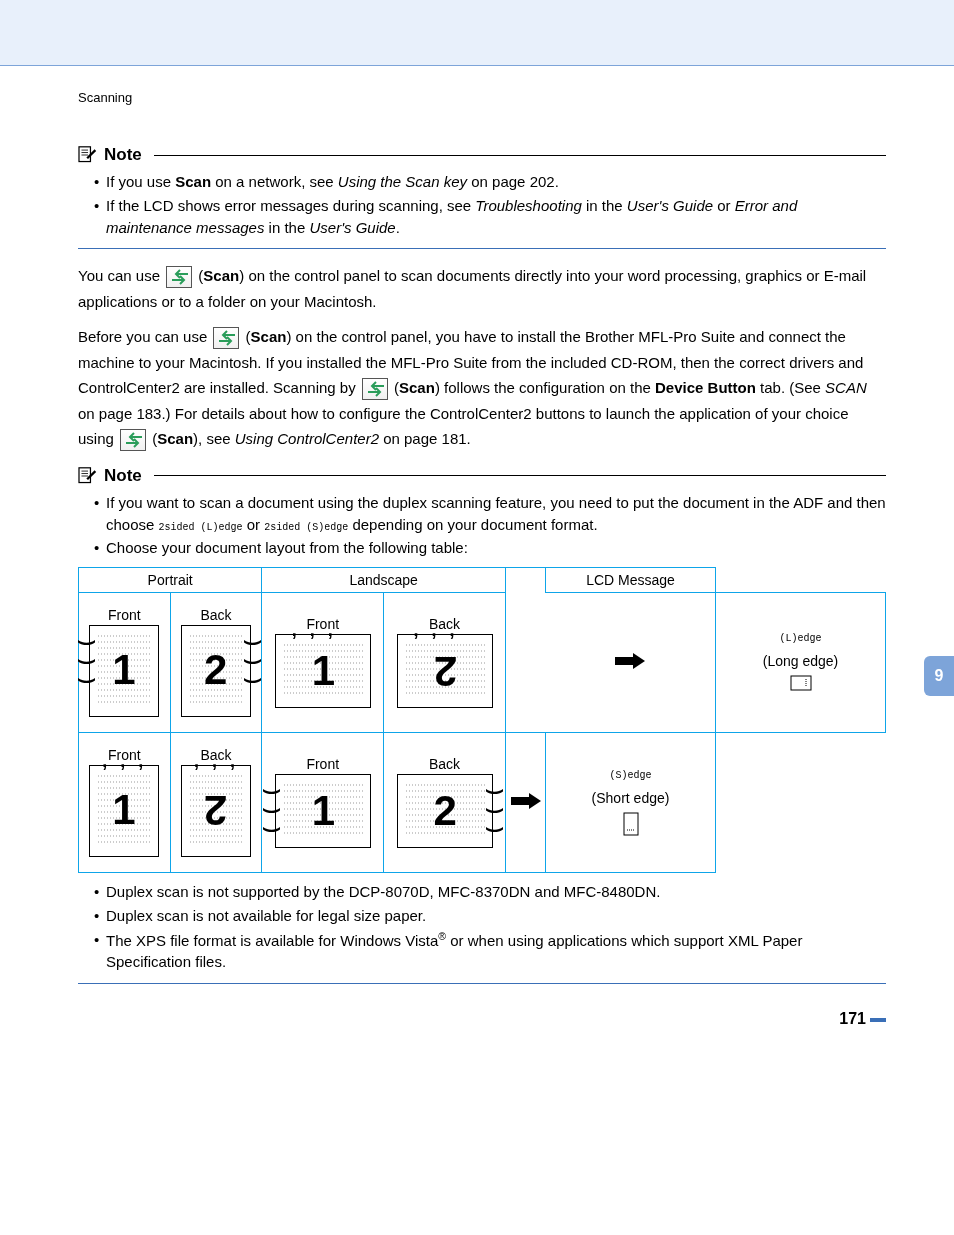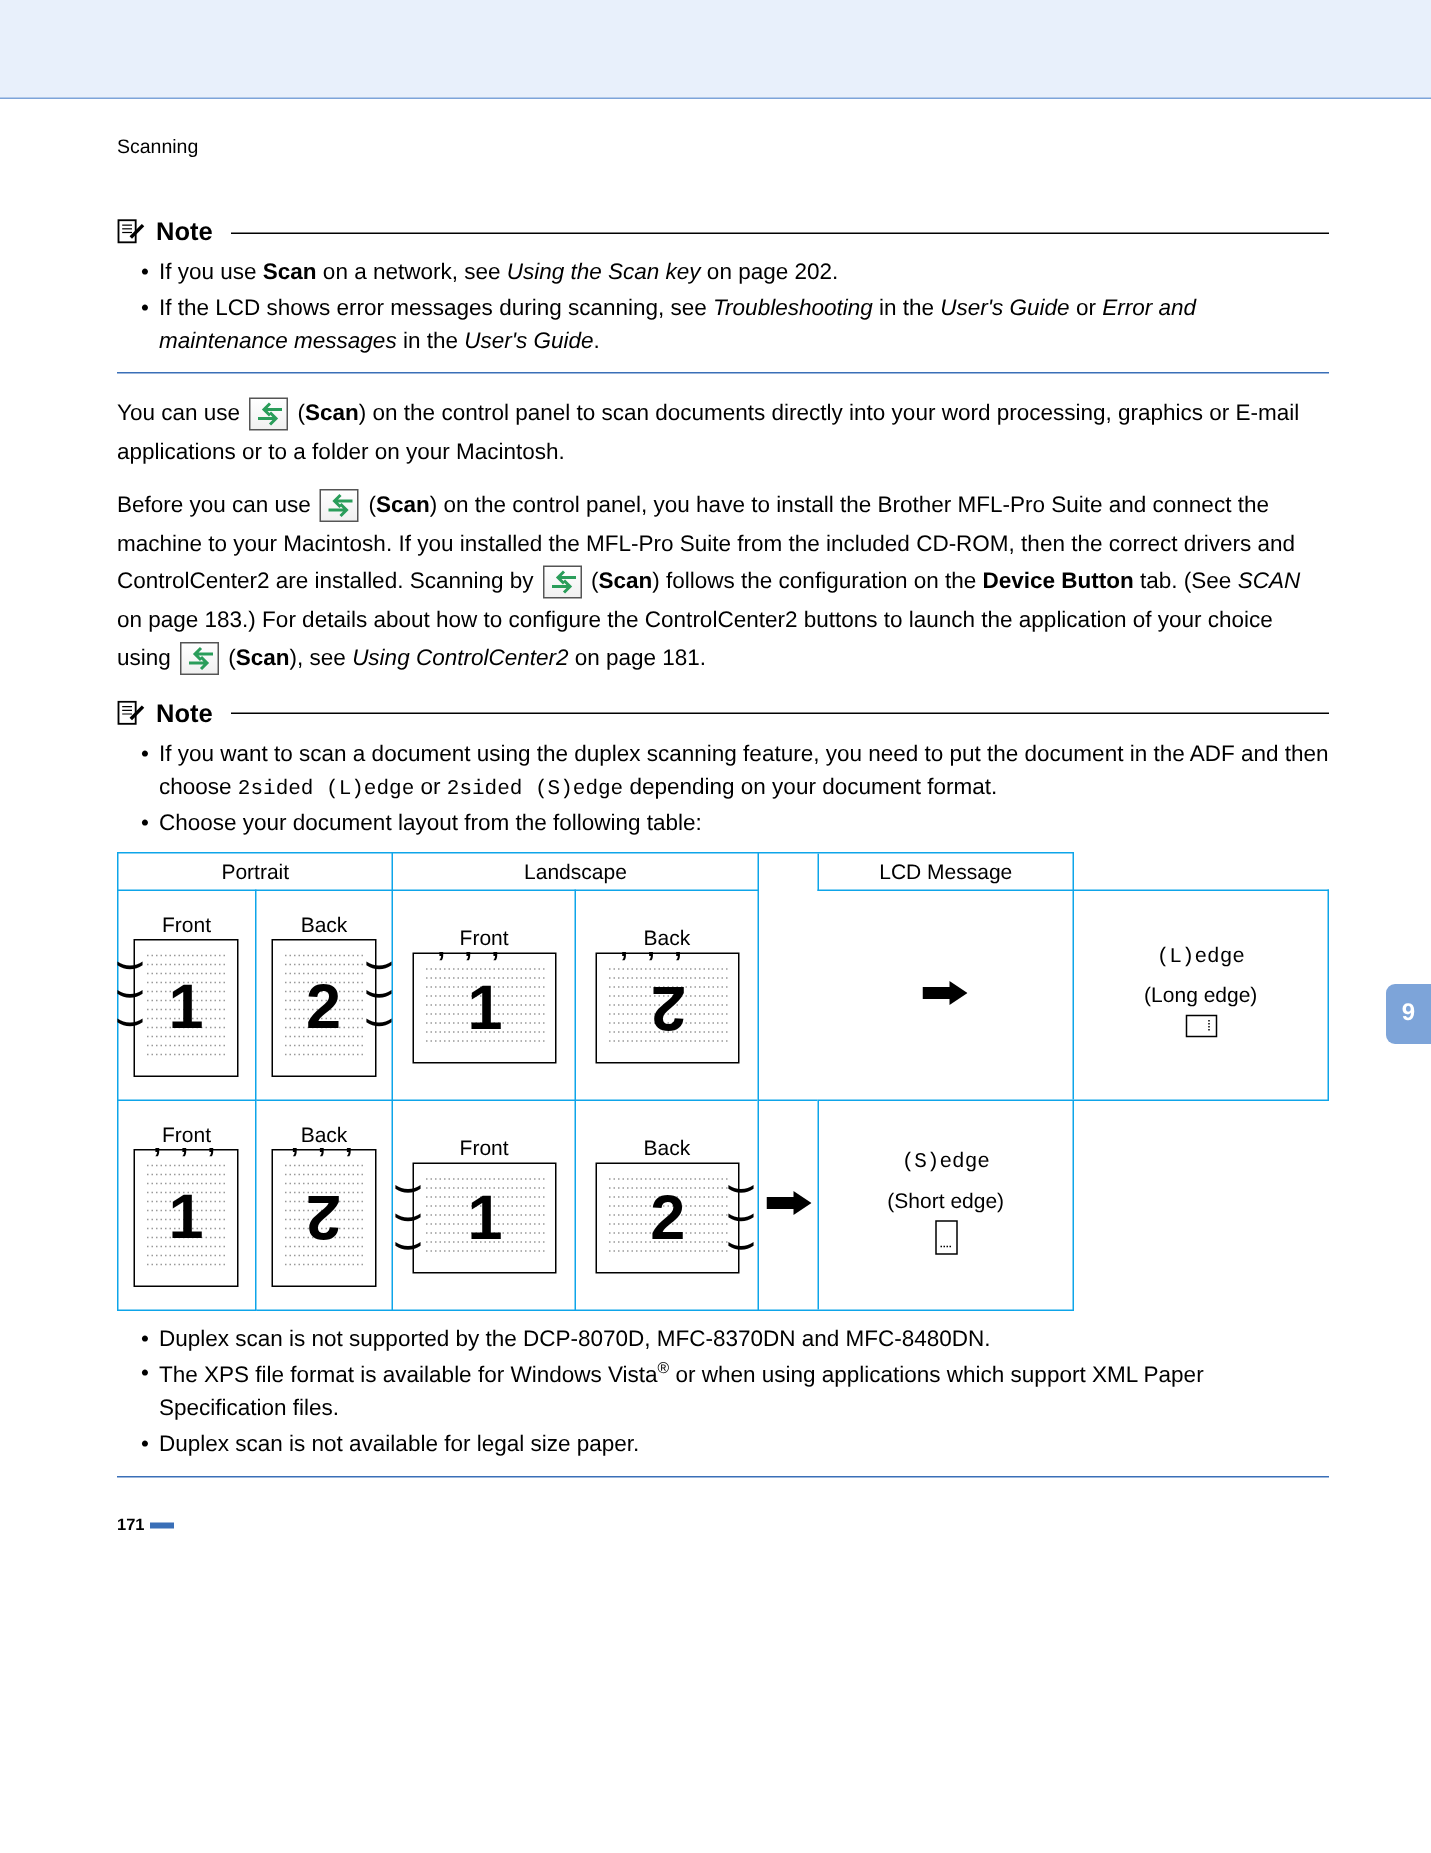--- a/index.html
+++ b/index.html
@@ -13,32 +13,32 @@
   .note-head .line { flex: 1; height: 1px; background: #000; margin-left: 6px; }
   .note-icon { width: 20px; height: 18px; }
   .note-label { font-weight: bold; font-size: 17px; }
   ul.bullets { list-style: none; padding-left: 16px; }
   ul.bullets > li { position: relative; padding-left: 12px; margin-bottom: 2px; line-height: 1.45; }
   ul.bullets > li::before { content: "•"; position: absolute; left: 0; }
   .hr-blue { height: 1px; background: #3a6fb7; margin: 10px 0 14px; }
   .body-p { line-height: 1.7; margin-bottom: 10px; }
   .scan-btn { display: inline-block; width: 26px; height: 22px; border: 1px solid #555; background: linear-gradient(#fff,#f0f0f0); vertical-align: middle; position: relative; margin: 0 2px; }
   .scan-btn svg { position: absolute; top: 2px; left: 3px; }
-  .mono { font-family: "Courier New", monospace; font-size: 14px; }
+  .mono { font-family: "Courier New", monospace; font-size: 10px; }
   .tbl { border-collapse: collapse; width: 100%; margin-top: 8px; margin-bottom: 8px; }
   .tbl th, .tbl td { border: 1px solid #0ea5e9; text-align: center; vertical-align: middle; font-size: 14px; font-weight: normal; }
   .tbl th { padding: 4px; }
   .diag-cell { height: 140px; padding: 4px; }
   .sub-head { font-size: 14px; padding: 2px; }
   .arrow-cell { width: 40px; }
   .arrow { width: 30px; height: 16px; }
   .lcd-cell { width: 170px; font-size: 14px; line-height: 1.8; }
   .caption { text-align: center; font-weight: bold; margin-bottom: 10px; }
   .page-tab { position: absolute; right: 0; top: 590px; width: 30px; height: 40px; background: #7da4d9; border-radius: 6px 0 0 6px; color: #fff; display: flex; align-items: center; justify-content: center; font-weight: bold; font-size: 16px; }
-  .page-num { font-weight: bold; font-size: 11px; margin-top: 26px; }
+  .page-num { text-align: right; font-weight: bold; font-size: 16px; margin-top: 26px; }
   .page-num .dash { display: inline-block; width: 16px; height: 4px; background: #3a6fb7; vertical-align: middle; margin-left: 4px; }
   .doc-thumb { display:inline-block; border:1px solid #000; background:#fff; position:relative; }
   .big-num { font-size:42px; font-weight:bold; position:absolute; }
   .spiral { position:absolute; font-size:18px; letter-spacing:4px; line-height:0.3; font-weight:bold;}
   sup { font-size: 0.7em; }
 </style>
 </head>
 <body>
 
 <div class="top-bar"></div>
@@ -316,20 +316,20 @@
                 <rect x="1" y="1" width="14" height="22" fill="none" stroke="#000"></rect>
                 <path d="M4 18 L12 18" stroke="#000" stroke-dasharray="1 1"></path>
               </svg>
         </td>
       </tr>
     </tbody>
       </table>
 
     <ul class="bullets">
       <li>Duplex scan is not supported by the DCP-8070D, MFC-8370DN and MFC-8480DN.</li>
+      <li>Duplex scan is not available for legal size paper.</li>
       <li><span>The XPS file format is available for Windows Vista</span><sup>®</sup><span> or when using applications which support XML Paper Specification files.</span></li>
-      <li>Duplex scan is not available for legal size paper.</li>
     </ul>
   </div>
   <div class="hr-blue"></div>
 
   <div class="page-num"><span>171</span><span class="dash"></span></div>
 </div>
 
 </body></html>

